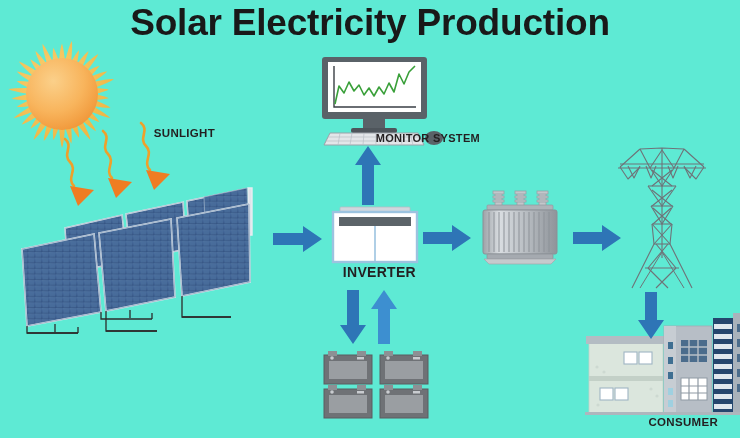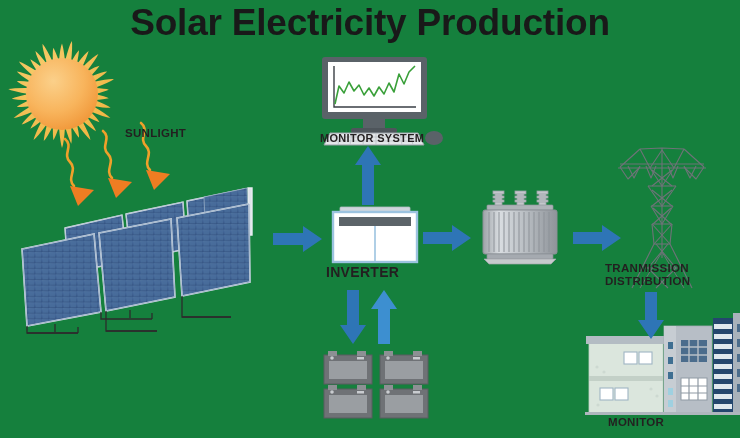--- a/index.html
+++ b/index.html
@@ -1,20 +1,20 @@
 <!DOCTYPE html>
 <html><head>
 <meta charset="utf-8">
 <style>
   html,body{margin:0;padding:0;background:#ffffff;}
   body{width:740px;height:438px;position:relative;overflow:hidden;
        font-family:"Liberation Sans","DejaVu Sans",sans-serif;}
-  #stage{position:absolute;left:0;top:0;width:740px;height:438px;background:#15803d;}
+  #stage{position:absolute;left:0;top:0;width:740px;height:438px;background:#5eead4;}
   .lbl{position:absolute;font-weight:bold;color:#231f20;letter-spacing:.3px;
-       text-align:left;line-height:1.12;white-space:pre-line;}
+       text-align:right;line-height:1.12;white-space:pre-line;}
   #title{position:absolute;left:0;top:2px;width:740px;text-align:center;
          font-size:37px;font-weight:bold;color:#191919;letter-spacing:-0.2px;}
   svg{display:block;position:absolute;left:0;top:0;overflow:visible;}
 </style>
 </head>
 <body>
 
 <div id="stage">
 
   <div id="title">Solar Electricity Production</div>
@@ -247,22 +247,20 @@
       <path d="M652,224 L670,244 M672,224 L654,244"></path>
       <path d="M654,244 L670,244"></path>
 
       <path d="M654,244 L632,288 M670,244 L692,288"></path>
       <path d="M656,244 L676,268 M668,244 L648,268"></path>
       <path d="M645,268 L679,268"></path>
       <path d="M648,268 L668,288 M676,268 L656,288"></path>
       <path d="M640,288 L662,252 L684,288" stroke-width="1"></path>
     </g>
   </svg>
-  <div class="lbl" style="left:605px;top:262px;width:118px;font-size:11.5px;">TRANMISSION
-DISTRIBUTION</div>
 
   <svg width="740" height="438">
     <g>
 
       <rect x="589" y="342" width="74" height="72" fill="#dbe6dd" stroke="#c4d2c7" stroke-width="0.8"></rect>
       <rect x="586" y="336" width="80" height="8" fill="#b3bcc3"></rect>
       <rect x="589" y="376" width="74" height="5" fill="#c3d0c7"></rect>
       <g fill="#ffffff" stroke="#9fb5c4" stroke-width="1.1">
         <rect x="624" y="352" width="13" height="12"></rect>
           <rect x="639" y="352" width="13" height="12"></rect>
@@ -316,21 +314,21 @@
       <g fill="#4b6c8c">
         <rect x="737" y="324" width="5" height="8"></rect>
           <rect x="737" y="339" width="5" height="8"></rect>
         <rect x="737" y="354" width="5" height="8"></rect>
           <rect x="737" y="369" width="5" height="8"></rect>
         <rect x="737" y="384" width="5" height="8"></rect>
       </g>
       <rect x="585" y="412" width="162" height="3" fill="#aeb6bd"></rect>
     </g>
   </svg>
-  <div class="lbl" style="left:608px;top:416px;width:110px;font-size:11.5px;">MONITOR</div>
+  <div class="lbl" style="left:608px;top:416px;width:110px;font-size:11.5px;">CONSUMER</div>
 
   <svg width="740" height="438">
     <g fill="#2e75b6">
       <polygon points="273,233 303,233 303,226 322,239 303,252 303,245 273,245"></polygon>
       <polygon points="423,232 452,232 452,225 471,238 452,251 452,244 423,244"></polygon>
       <polygon points="573,232 602,232 602,225 621,238 602,251 602,244 573,244"></polygon>
       <polygon points="362,205 362,165 355,165 368,146 381,165 374,165 374,205"></polygon>
       <polygon points="347,290 359,290 359,325 366,325 353,344 340,325 347,325"></polygon>
       <polygon points="645,292 657,292 657,320 664,320 651,339 638,320 645,320"></polygon>
     </g>

